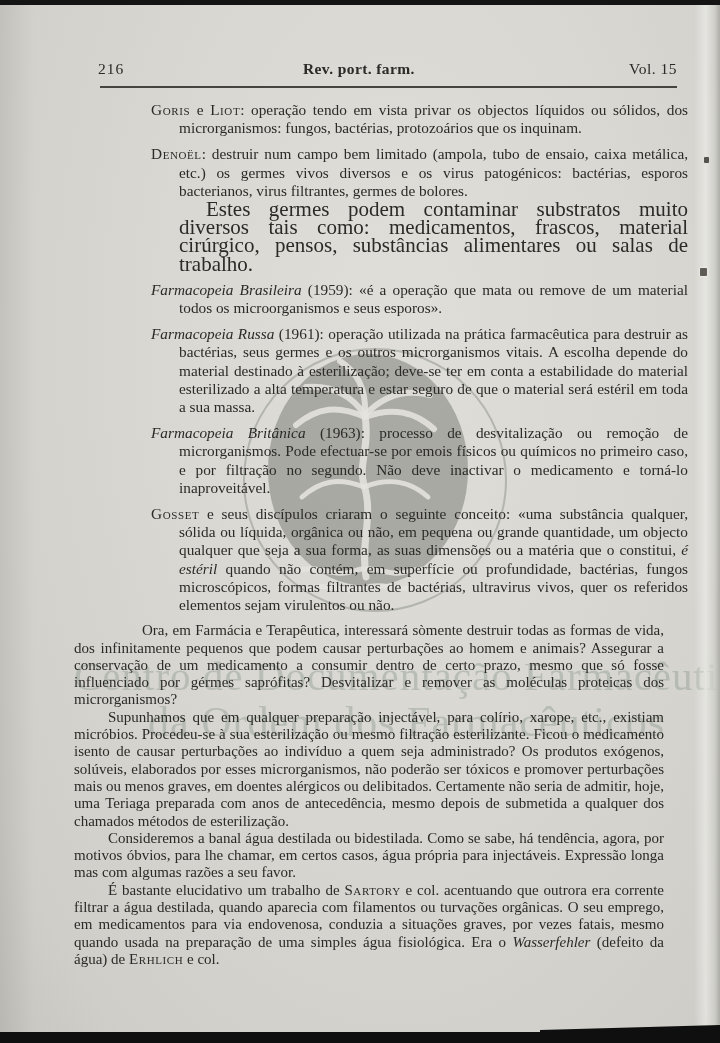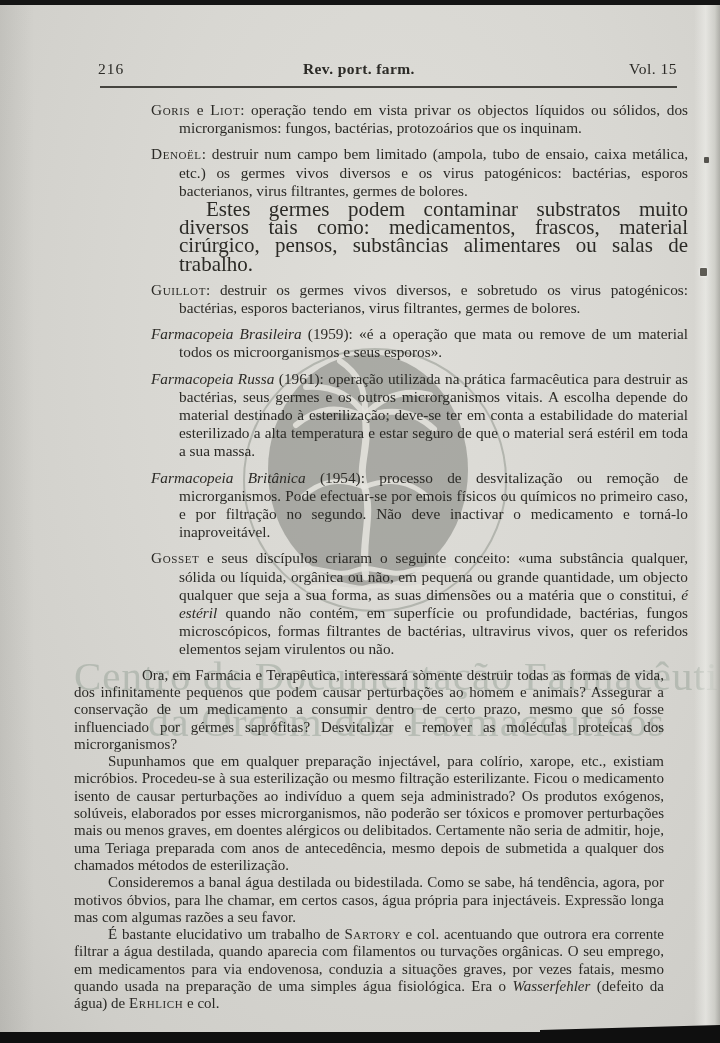--- a/index.html
+++ b/index.html
@@ -82,24 +82,23 @@
     <span class="page-number">216</span>
     <span class="journal-title">Rev. port. farm.</span>
     <span class="volume-label">Vol. 15</span>
   </div>
   <div class="header-rule"></div>
 
   <div class="content">
     <div class="entry"><span class="seg-sc">Goris</span><span> e </span><span class="seg-sc">Liot</span><span>: operação tendo em vista privar os objectos líquidos ou sólidos, dos microrganismos: fungos, bactérias, protozoários que os inquinam.</span></div>
     <div class="entry"><span class="seg-sc">Denoël</span><span>: destruir num campo bem limitado (ampola, tubo de ensaio, caixa metálica, etc.) os germes vivos diversos e os virus patogénicos: bactérias, esporos bacterianos, virus filtrantes, germes de bolores.</span></div>
     <div class="entry-sub"><span>Estes germes podem contaminar substratos muito diversos tais como: medicamentos, frascos, material cirúrgico, pensos, substâncias alimentares ou salas de trabalho.</span></div>
-    <div class="entry"><span class="seg-sc">Guillot</span><span>: destruir os germes vivos diversos, e sobretudo os virus patogénicos: bactérias, esporos bacterianos, virus filtrantes, germes de bolores.</span></div>
     <div class="entry"><span class="seg-i">Farmacopeia Brasileira</span><span> (1959): «é a operação que mata ou remove de um material todos os microorganismos e seus esporos».</span></div>
     <div class="entry"><span class="seg-i">Farmacopeia Russa</span><span> (1961): operação utilizada na prática farmacêutica para destruir as bactérias, seus germes e os outros microrganismos vitais. A escolha depende do material destinado à esterilização; deve-se ter em conta a estabilidade do material esterilizado a alta temperatura e estar seguro de que o material será estéril em toda a sua massa.</span></div>
-    <div class="entry"><span class="seg-i">Farmacopeia Britânica</span><span> (1954): processo de desvitalização ou remoção de microrganismos. Pode efectuar-se por emois físicos ou químicos no primeiro caso, e por filtração no segundo. Não deve inactivar o medicamento e torná-lo inaproveitável.</span></div>
+    <div class="entry"><span class="seg-i">Farmacopeia Britânica</span><span> (1963): processo de desvitalização ou remoção de microrganismos. Pode efectuar-se por emois físicos ou químicos no primeiro caso, e por filtração no segundo. Não deve inactivar o medicamento e torná-lo inaproveitável.</span></div>
     <div class="entry"><span class="seg-sc">Gosset</span><span> e seus discípulos criaram o seguinte conceito: «uma substância qualquer, sólida ou líquida, orgânica ou não, em pequena ou grande quantidade, um objecto qualquer que seja a sua forma, as suas dimensões ou a matéria que o constitui, </span><span class="seg-i">é estéril</span><span> quando não contém, em superfície ou profundidade, bactérias, fungos microscópicos, formas filtrantes de bactérias, ultravirus vivos, quer os referidos elementos sejam virulentos ou não.</span></div>
     <div class="body-par body-lead"><span>Ora, em Farmácia e Terapêutica, interessará sòmente destruir todas as formas de vida, dos infinitamente pequenos que podem causar perturbações ao homem e animais? Assegurar a conservação de um medicamento a consumir dentro de certo prazo, mesmo que só fosse influenciado por gérmes saprófitas? Desvitalizar e remover as moléculas proteicas dos microrganismos?</span></div>
     <div class="body-par"><span>Supunhamos que em qualquer preparação injectável, para colírio, xarope, etc., existiam micróbios. Procedeu-se à sua esterilização ou mesmo filtração esterilizante. Ficou o medicamento isento de causar perturbações ao indivíduo a quem seja administrado? Os produtos exógenos, solúveis, elaborados por esses microrganismos, não poderão ser tóxicos e promover perturbações mais ou menos graves, em doentes alérgicos ou delibitados. Certamente não seria de admitir, hoje, uma Teriaga preparada com anos de antecedência, mesmo depois de submetida a qualquer dos chamados métodos de esterilização.</span></div>
     <div class="body-par"><span>Consideremos a banal água destilada ou bidestilada. Como se sabe, há tendência, agora, por motivos óbvios, para lhe chamar, em certos casos, água própria para injectáveis. Expressão longa mas com algumas razões a seu favor.</span></div>
     <div class="body-par"><span>É bastante elucidativo um trabalho de </span><span class="seg-sc">Sartory</span><span> e col. acentuando que outrora era corrente filtrar a água destilada, quando aparecia com filamentos ou turvações orgânicas. O seu emprego, em medicamentos para via endovenosa, conduzia a situações graves, por vezes fatais, mesmo quando usada na preparação de uma simples água fisiológica. Era o </span><span class="seg-i">Wasserfehler</span><span> (defeito da água) de </span><span class="seg-sc">Erhlich</span><span> e col.</span></div>
   </div>
 
 </div>
 
 </body></html>

